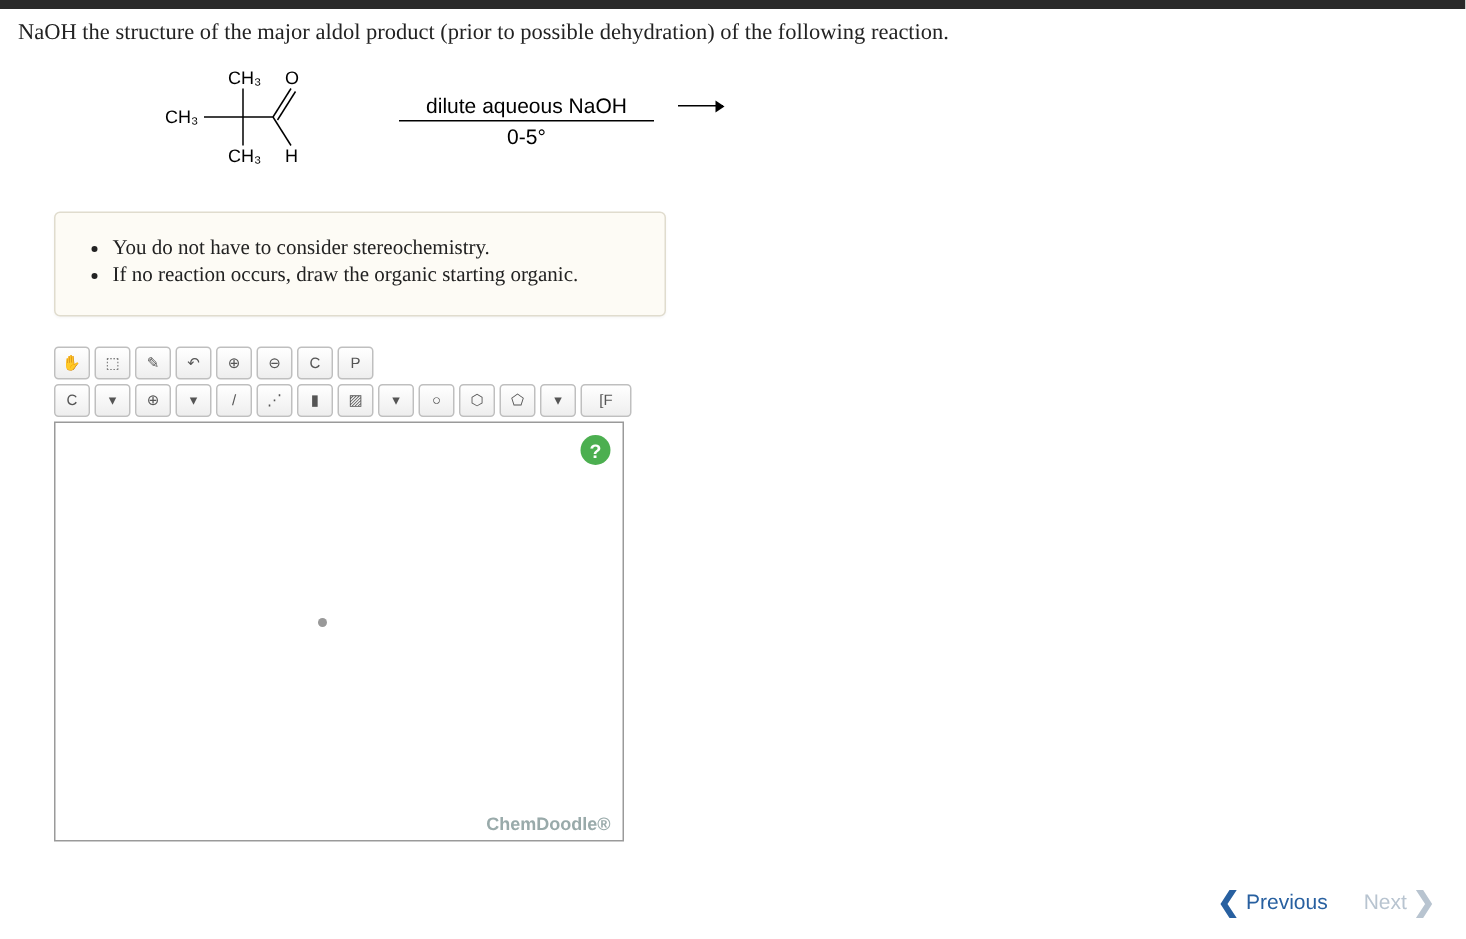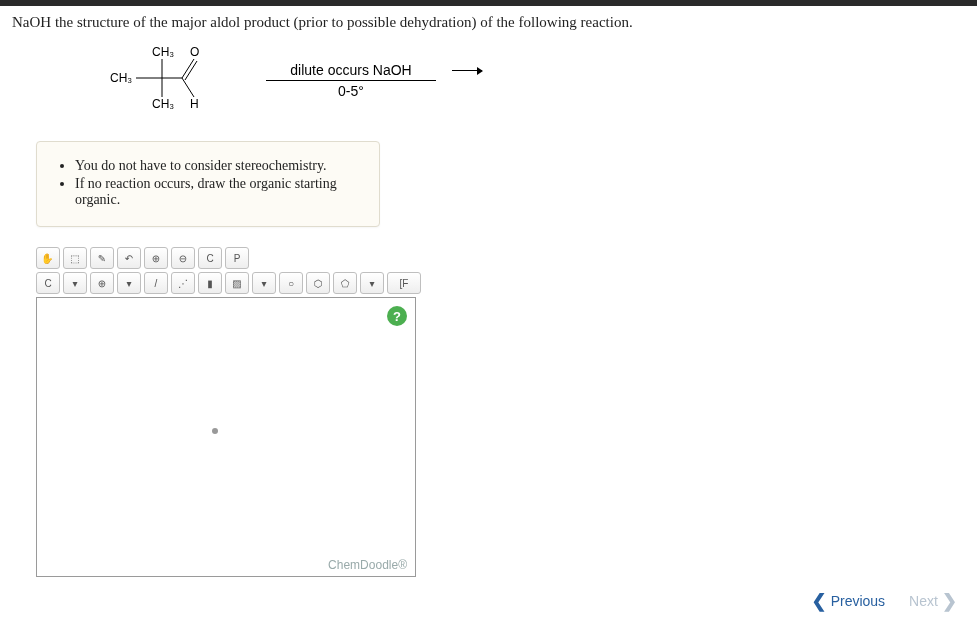--- a/index.html
+++ b/index.html
@@ -58,21 +58,21 @@
     content: "";
     position: absolute;
     right: -1px;
     top: -4px;
     border-left: 6px solid #000;
     border-top: 4px solid transparent;
     border-bottom: 4px solid transparent;
   }
   .hints-box {
     margin: 20px 0 0 36px;
-    width: 344px;
+    width: 408px;
     background: #fdfbf5;
     border: 1px solid #e0dcce;
     border-radius: 4px;
     padding: 16px 20px;
     font-size: 14px;
     box-shadow: 0 1px 2px rgba(0,0,0,0.04);
   }
   .hints-box ul {
     list-style: disc;
     padding-left: 18px;
@@ -136,20 +136,21 @@
     justify-content: center;
     cursor: pointer;
   }
   .brand {
     position: absolute;
     bottom: 4px;
     right: 8px;
     font-family: Arial,sans-serif;
     font-size: 12px;
     color: #9aa;
+    font-weight: bold;
   }
   .nav {
     position: absolute;
     right: 20px;
     bottom: 14px;
     display: flex;
     gap: 24px;
     font-family: Arial,sans-serif;
     font-size: 14px;
   }
@@ -176,21 +177,21 @@
       <line x1="36" y1="33" x2="62" y2="33" stroke="#000"></line>
       <line x1="62" y1="14" x2="62" y2="52" stroke="#000"></line>
       <line x1="62" y1="33" x2="82" y2="33" stroke="#000"></line>
       <line x1="82" y1="33" x2="94" y2="14" stroke="#000"></line>
       <line x1="85" y1="35" x2="97" y2="16" stroke="#000"></line>
       <line x1="82" y1="33" x2="94" y2="52" stroke="#000"></line>
     </svg>
   </div>
 
   <div class="reagent">
-    <div>dilute occurs NaOH</div>
+    <div>dilute aqueous NaOH</div>
     <div class="reagent-line"></div>
     <div>0-5°</div>
   </div>
   <div class="arrow-ext"></div>
 </div>
 
 <div class="hints-box">
   <ul>
     <li>You do not have to consider stereochemistry.</li>
     <li>If no reaction occurs, draw the organic starting organic.</li>

